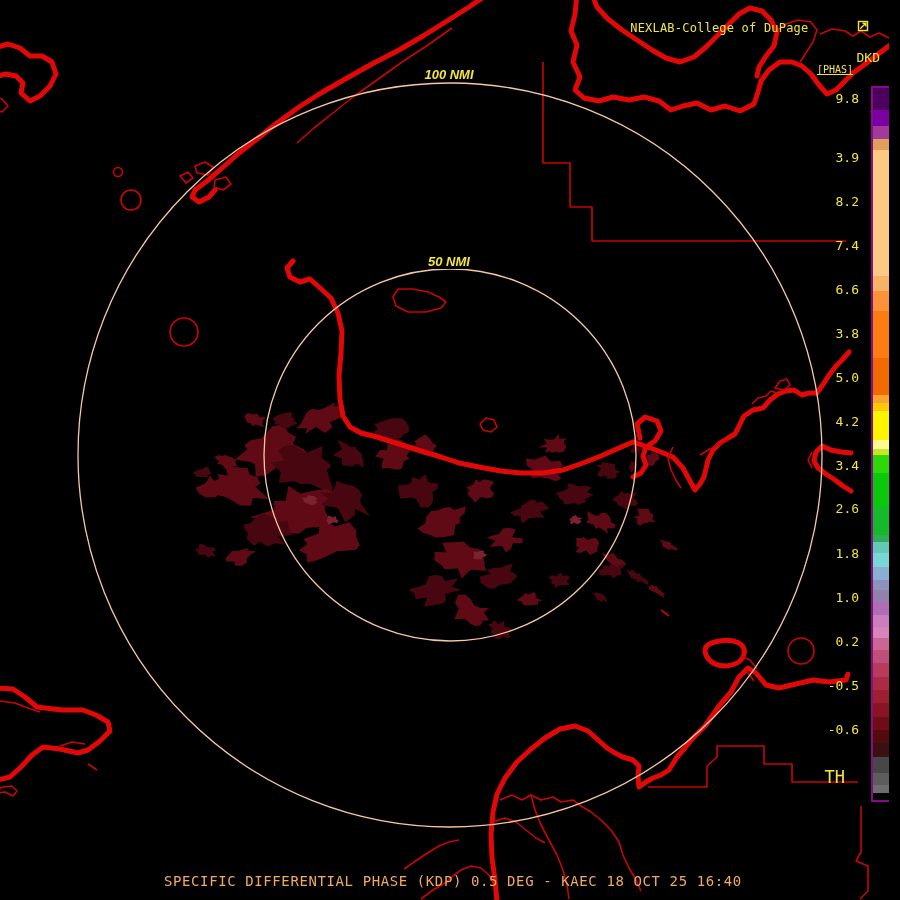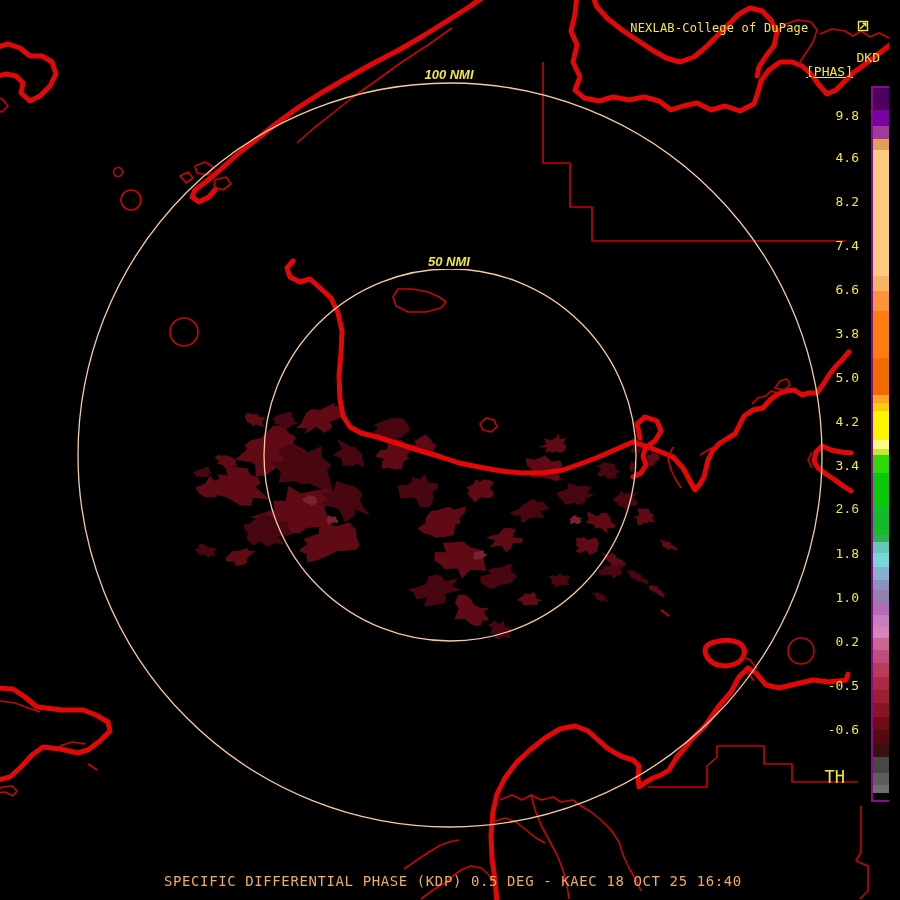--- a/index.html
+++ b/index.html
@@ -2,21 +2,21 @@
 <html><head>
 <meta charset="utf-8">
 <style>
   html,body{margin:0;padding:0;background:#000;}
   #stage{position:relative;width:889px;height:900px;background:#000;overflow:hidden;
          font-family:"DejaVu Sans Mono", monospace;}
   #radar-svg{position:absolute;left:0;top:0;}
   .txt{position:absolute;white-space:pre;}
   #site-title{top:6px;right:20px;color:#f2e63c;font-size:12px;letter-spacing:.2px;display:flex;align-items:center;gap:4px;}
   #prod-code{top:50px;right:9px;color:#f2e63c;font-size:13px;text-align:center;}
-  #prod-unit{top:64px;right:36px;color:#f2e63c;font-size:13px;text-decoration:underline;}
+  #prod-unit{top:64px;right:36px;color:#f2e63c;font-size:10px;text-decoration:underline;}
   .ring-label{transform:translateX(-50%);color:#f2e63c;background:#000;padding:0 3px;
               font-family:"Liberation Sans", sans-serif;font-weight:bold;font-style:italic;font-size:13px;}
   #ring-label-outer{left:449px;top:67px;}
   #ring-label-inner{left:449px;top:254px;}
   #caption{left:164px;top:873px;color:#f2aa60;font-size:14px;letter-spacing:.6px;}
   #colorbar{position:absolute;left:871px;top:86px;width:18px;border:2px solid #8a0b8a;background:#000;}
   .cb-seg{width:18px;}
   .cb-tick{position:absolute;right:30px;color:#f2e63c;font-size:13px;line-height:14px;text-align:right;}
   #th-label{position:absolute;right:44px;top:770px;color:#f2e63c;font-size:17px;line-height:14px;}
   .icon-box{display:inline-block;}
@@ -185,22 +185,22 @@
       <div class="cb-seg" style="background: rgb(136, 21, 35); height: 14px;"></div>
       <div class="cb-seg" style="background: rgb(110, 13, 22); height: 13px;"></div>
       <div class="cb-seg" style="background: rgb(84, 10, 15); height: 13px;"></div>
       <div class="cb-seg" style="background: rgb(58, 17, 16); height: 14px;"></div>
       <div class="cb-seg" style="background: rgb(71, 71, 71); height: 16px;"></div>
       <div class="cb-seg" style="background: rgb(93, 93, 93); height: 12px;"></div>
       <div class="cb-seg" style="background: rgb(110, 110, 110); height: 8px;"></div>
       <div class="cb-seg" style="background: rgb(6, 6, 6); height: 7px;"></div>
     </div>
   <div id="tick-container">
-      <div class="cb-tick" style="top: 109px;">9.8</div>
-      <div class="cb-tick" style="top: 151px;">4.6</div>
+      <div class="cb-tick" style="top: 92px;">9.8</div>
+      <div class="cb-tick" style="top: 151px;">3.9</div>
       <div class="cb-tick" style="top: 195px;">8.2</div>
       <div class="cb-tick" style="top: 239px;">7.4</div>
       <div class="cb-tick" style="top: 283px;">6.6</div>
       <div class="cb-tick" style="top: 327px;">3.8</div>
       <div class="cb-tick" style="top: 371px;">5.0</div>
       <div class="cb-tick" style="top: 415px;">4.2</div>
       <div class="cb-tick" style="top: 459px;">3.4</div>
       <div class="cb-tick" style="top: 503px; font-family: Liberation Mono, monospace;">2.6</div>
       <div class="cb-tick" style="top: 547px;">1.8</div>
       <div class="cb-tick" style="top: 591px;">1.0</div>

